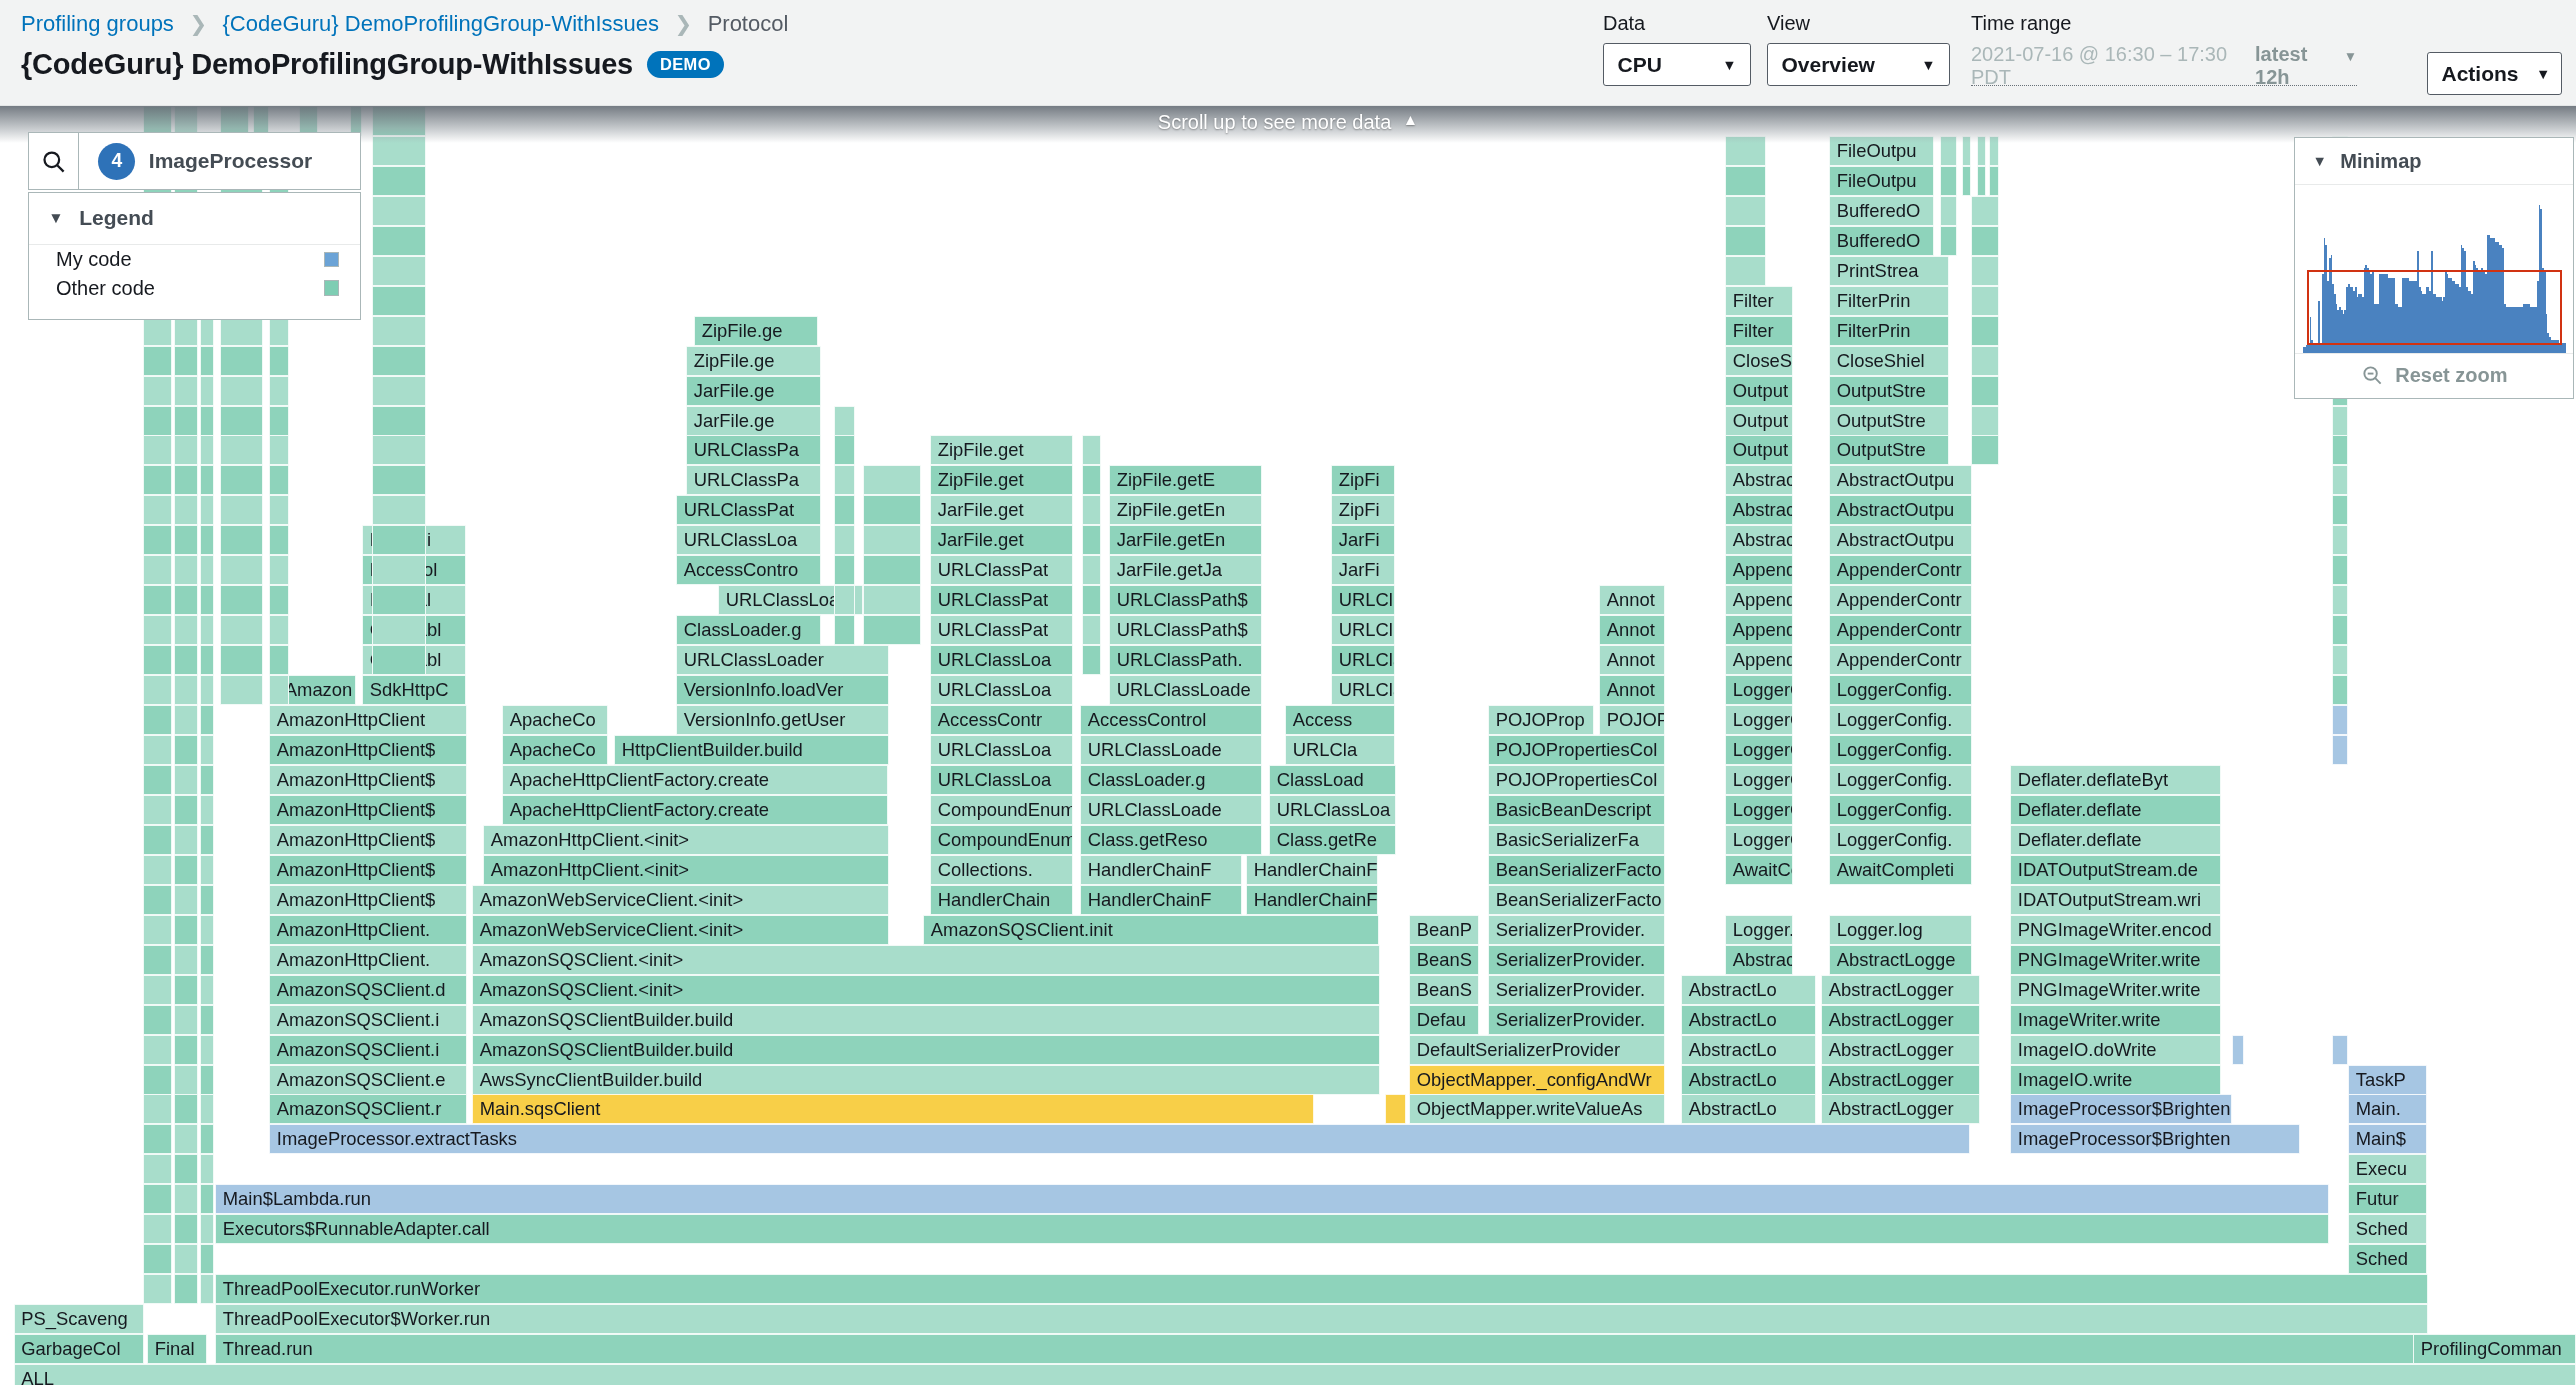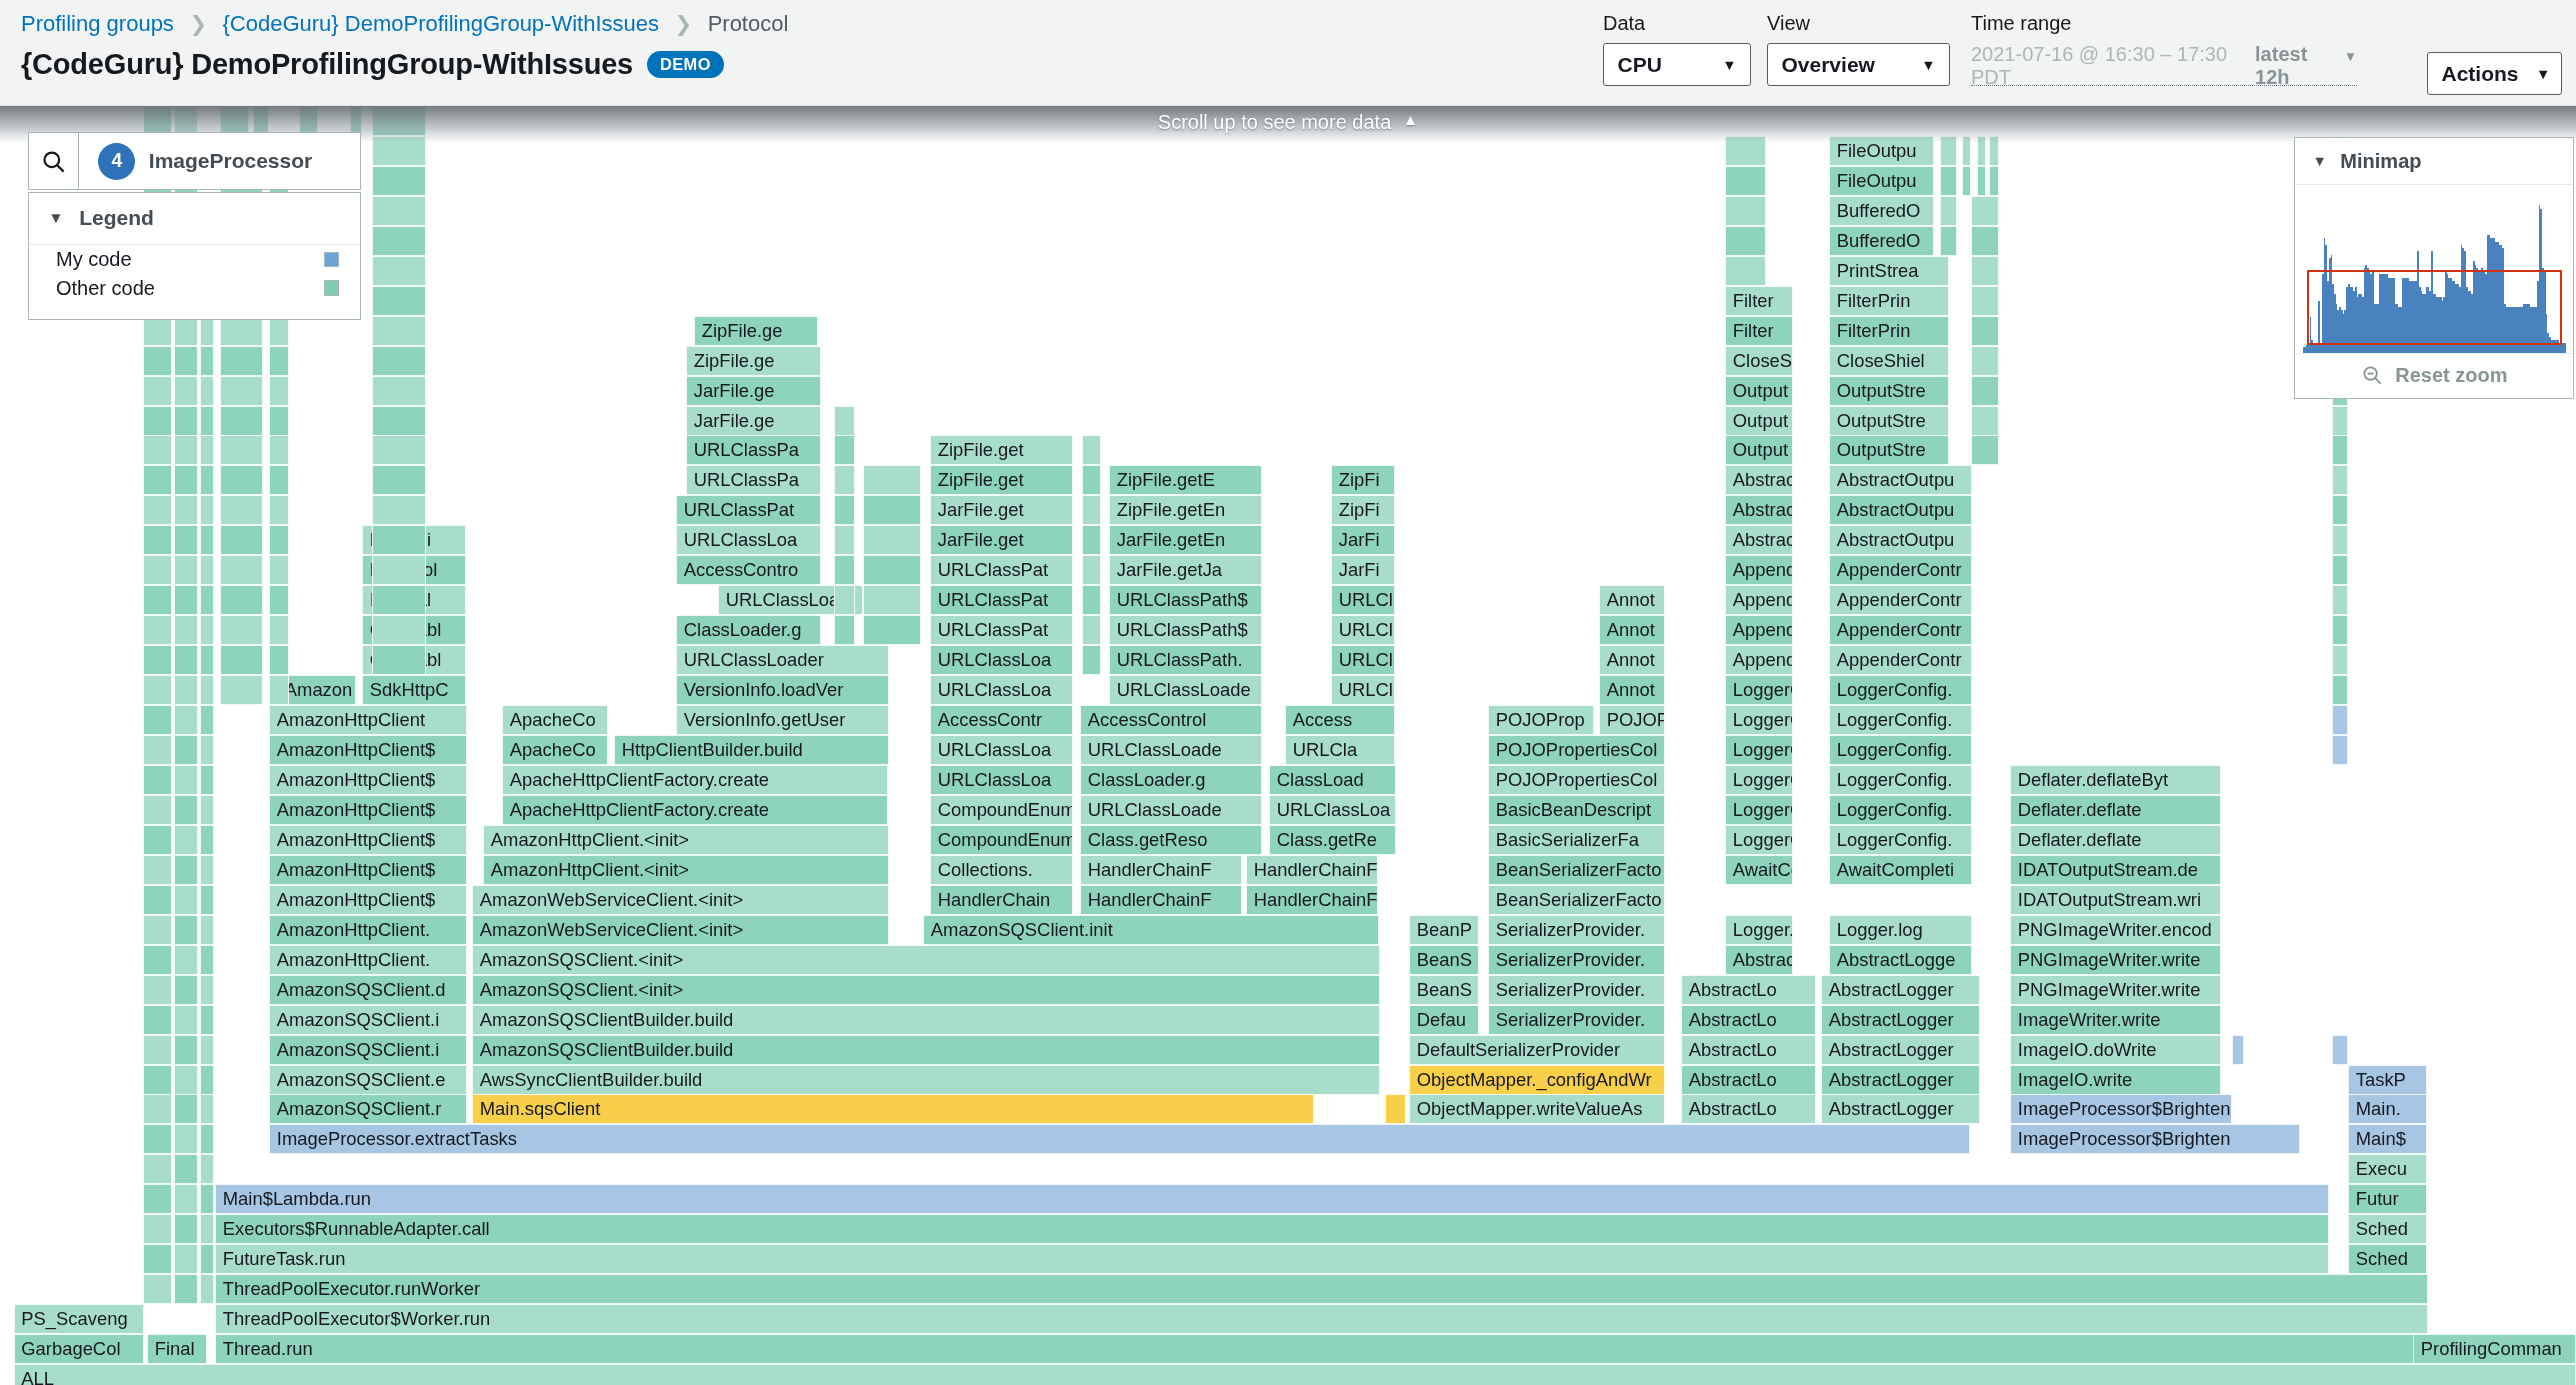--- a/index.html
+++ b/index.html
@@ -679,21 +679,20 @@
     <div class="frame mine" style="left: 2010px; top: 988px; width: 222px; height: 30px;"><span>ImageProcessor$Brighten</span></div>
     <div class="frame mine" style="left: 2348px; top: 988px; width: 79px; height: 30px;"><span>Main.</span></div>
     <div class="frame mine" style="left: 269px; top: 1018px; width: 1701px; height: 30px;"><span>ImageProcessor.extractTasks</span></div>
     <div class="frame mine" style="left: 2010px; top: 1018px; width: 290px; height: 30px;"><span>ImageProcessor$Brighten</span></div>
     <div class="frame mine" style="left: 2348px; top: 1018px; width: 79px; height: 30px;"><span>Main$</span></div>
     <div class="frame other" style="left: 2348px; top: 1048px; width: 79px; height: 30px;"><span>Execu</span></div>
     <div class="frame mine" style="left: 215px; top: 1078px; width: 2114px; height: 30px;"><span>Main$Lambda.run</span></div>
     <div class="frame other2" style="left: 2348px; top: 1078px; width: 79px; height: 30px;"><span>Futur</span></div>
     <div class="frame other2" style="left: 215px; top: 1108px; width: 2114px; height: 30px;"><span>Executors$RunnableAdapter.call</span></div>
     <div class="frame other" style="left: 2348px; top: 1108px; width: 79px; height: 30px;"><span>Sched</span></div>
-    <div class="frame other" style="left: 215px; top: 1138px; width: 2114px; height: 30px;"><span>FutureTask.run</span></div>
     <div class="frame other2" style="left: 2348px; top: 1138px; width: 79px; height: 30px;"><span>Sched</span></div>
     <div class="frame other2" style="left: 215px; top: 1168px; width: 2213px; height: 30px;"><span>ThreadPoolExecutor.runWorker</span></div>
     <div class="frame other" style="left: 13.5px; top: 1198px; width: 130px; height: 30px;"><span>PS_Scaveng</span></div>
     <div class="frame other" style="left: 215px; top: 1198px; width: 2213px; height: 30px;"><span>ThreadPoolExecutor$Worker.run</span></div>
     <div class="frame other2" style="left: 13.5px; top: 1228px; width: 130px; height: 30px;"><span>GarbageCol</span></div>
     <div class="frame other2" style="left: 147px; top: 1228px; width: 60px; height: 30px;"><span>Final</span></div>
     <div class="frame other2" style="left: 215px; top: 1228px; width: 2213px; height: 30px;"><span>Thread.run</span></div>
     <div class="frame other2" style="left: 2413px; top: 1228px; width: 163px; height: 30px;"><span>ProfilingComman</span></div>
     <div class="frame other" style="left: 13.5px; top: 1258px; width: 2562px; height: 30px;"><span>ALL</span></div>
   </div>

